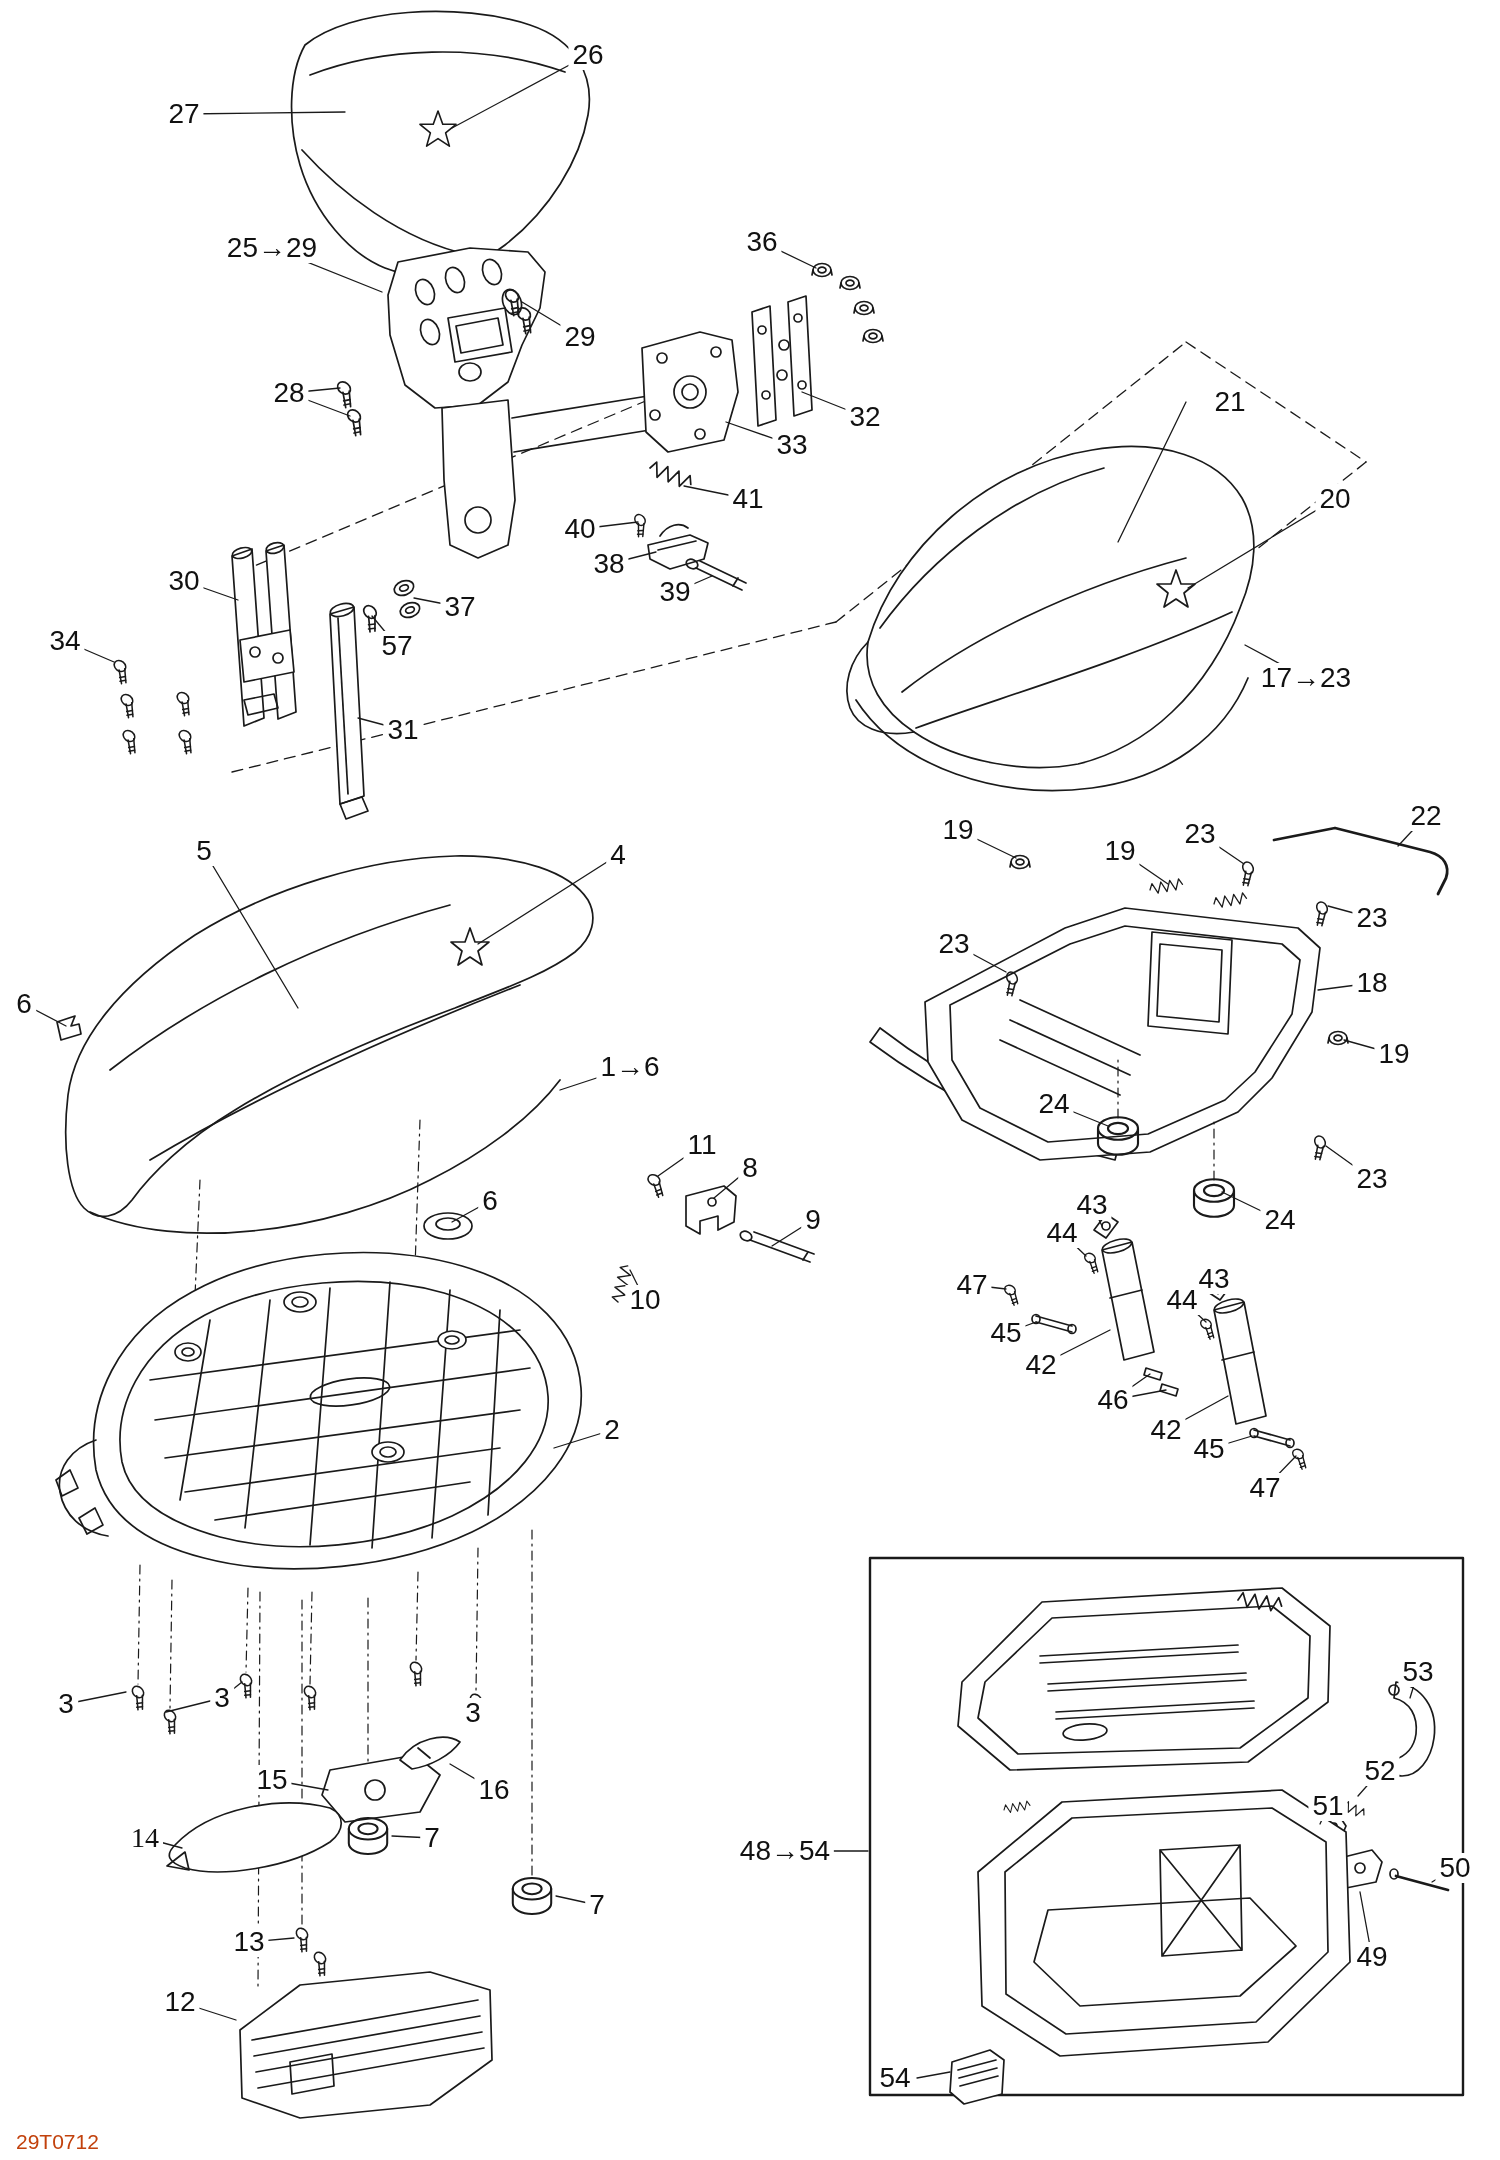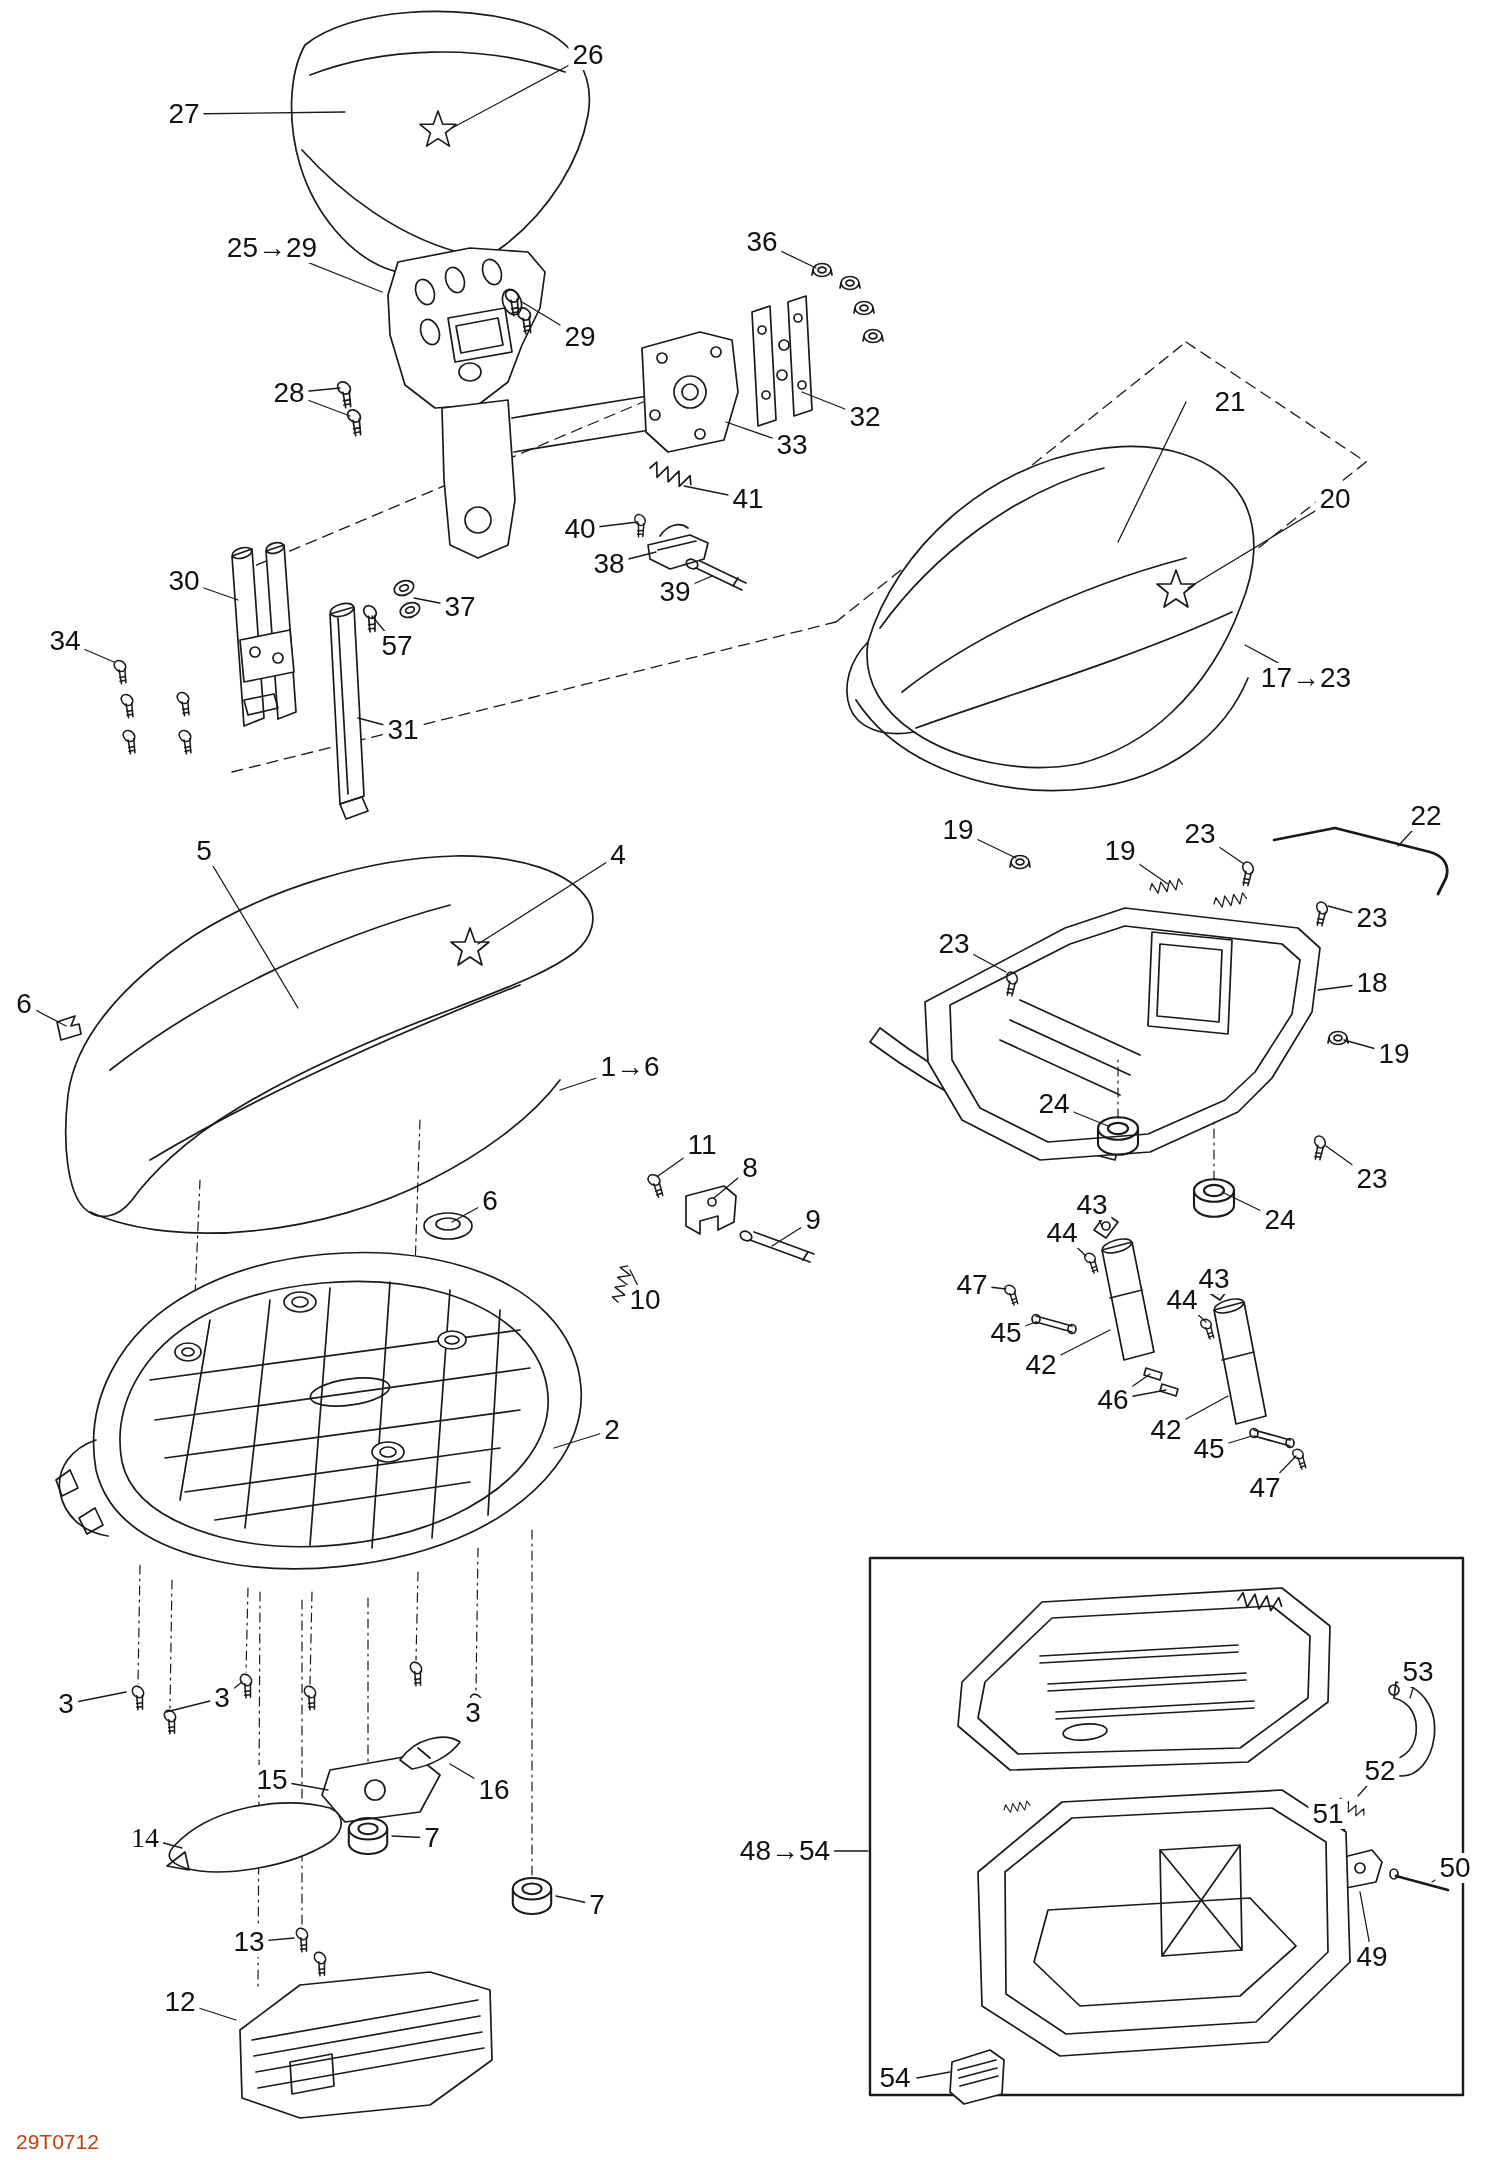--- a/index.html
+++ b/index.html
@@ -462,21 +462,21 @@
       <div class="callout" style="left: 272px; top: 1780px;">15</div>
       <div class="callout" style="left: 494px; top: 1790px;">16</div>
       <div class="callout" style="left: 145px; top: 1838px; font-family: Liberation Serif, serif;">14</div>
       <div class="callout" style="left: 432px; top: 1838px;">7</div>
       <div class="callout" style="left: 597px; top: 1905px;">7</div>
       <div class="callout" style="left: 249px; top: 1942px;">13</div>
       <div class="callout" style="left: 180px; top: 2002px;">12</div>
       <div class="callout" style="left: 785px; top: 1851px;">48→54</div>
       <div class="callout" style="left: 1418px; top: 1672px;">53</div>
       <div class="callout" style="left: 1380px; top: 1771px;">52</div>
-      <div class="callout" style="left: 1328px; top: 1806px; margin-top: 8px;">51</div>
+      <div class="callout" style="left: 1328px; top: 1806px;">51</div>
       <div class="callout" style="left: 1455px; top: 1868px;">50</div>
       <div class="callout" style="left: 1372px; top: 1957px;">49</div>
       <div class="callout" style="left: 895px; top: 2078px;">54</div>
     </div>
 
 <div class="code">29T0712</div>
 
 </div>
 
 </body></html>

